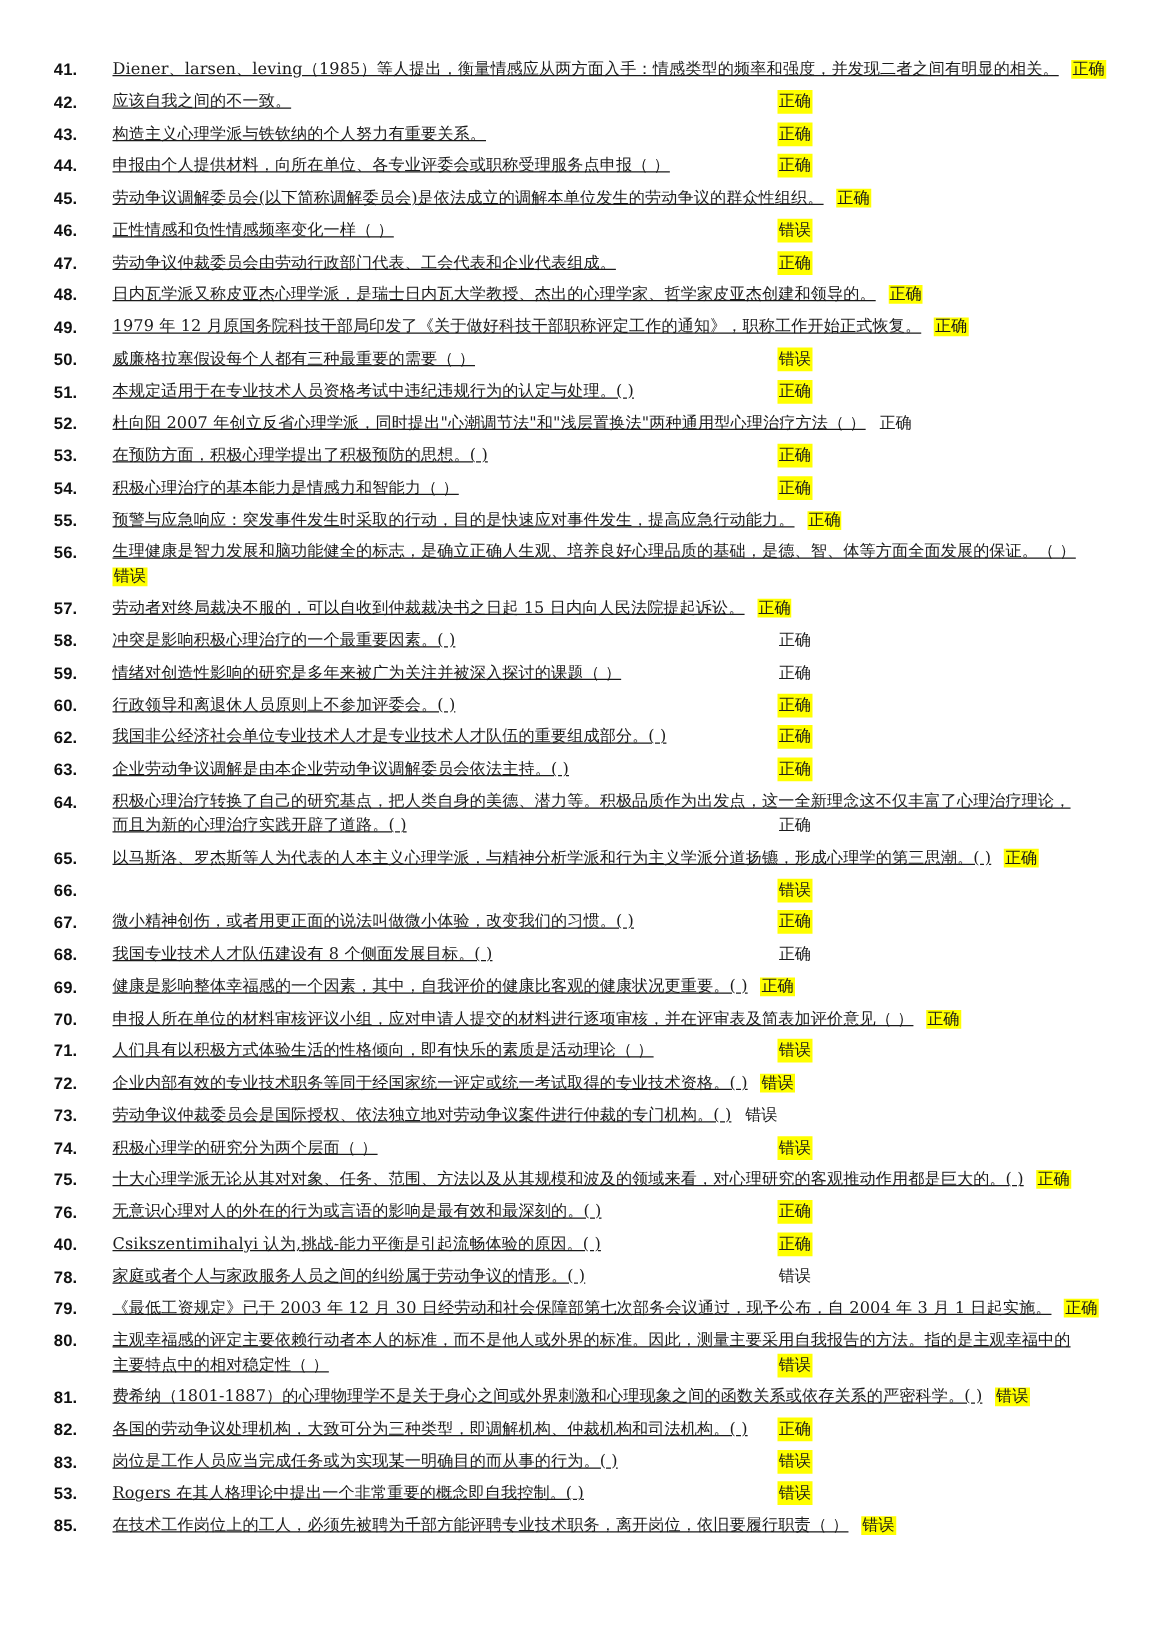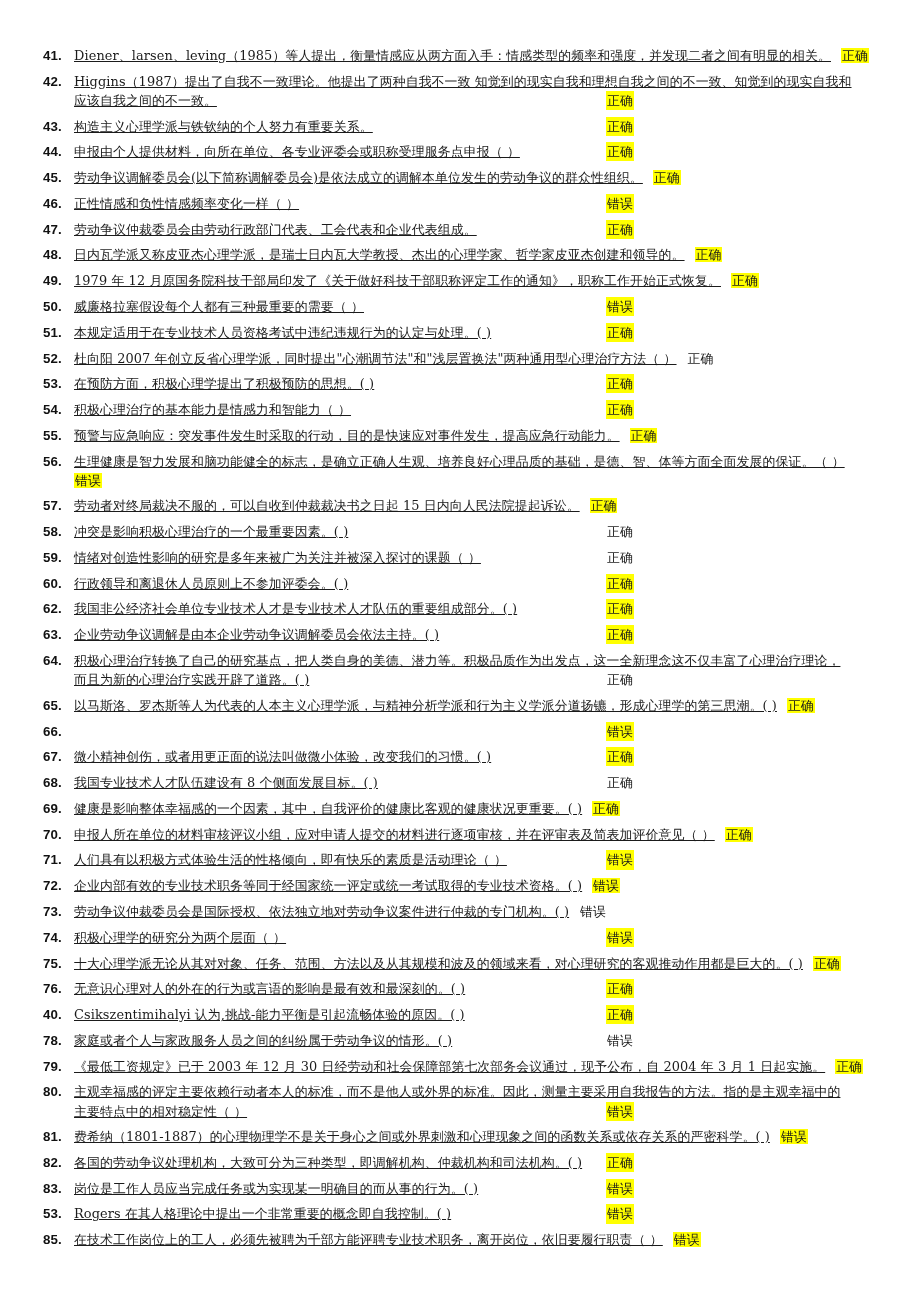--- a/index.html
+++ b/index.html
@@ -25,20 +25,21 @@
     list-style: none;
     margin: 0;
     padding: 0;
   }
   .qrow {
     display: flex;
     align-items: flex-start;
     margin: 0 0 6.1px 0;
     font-size: 13.1px;
     line-height: 1.48;
+    gap: 16px;
   }
   .qnum {
     flex: 0 0 44px;
     text-align: right;
     padding-right: 12px;
     font-family: "Liberation Sans", sans-serif;
     font-size: 13.3px;
     font-weight: 700;
     color: #111;
     letter-spacing: .2px;
@@ -103,21 +104,20 @@
   <ol class="qlist" id="question-list">
       <li class="qrow">
         <div class="qnum">41.</div>
         <div class="qbody">
           <div class="qline"><span class="qtext">Diener、larsen、leving（1985）等人提出，衡量情感应从两方面入手：情感类型的频率和强度，并发现二者之间有明显的相关。</span><span class="hl ans-inline">正确</span></div>
         </div>
       </li>
       <li class="qrow">
         <div class="qnum">42.</div>
         <div class="qbody">
-          <div class="qline"><span class="qtext">Higgins（1987）提出了自我不一致理论。他提出了两种自我不一致 知觉到的现实自我和理想自我之间的不一致、知觉到的现实自我和</span></div>
           <div class="qline"><span class="qtext">应该自我之间的不一致。</span><span class="hl ans-col">正确</span></div>
         </div>
       </li>
       <li class="qrow">
         <div class="qnum">43.</div>
         <div class="qbody">
           <div class="qline"><span class="qtext">构造主义心理学派与铁钦纳的个人努力有重要关系。</span><span class="hl ans-col">正确</span></div>
         </div>
       </li>
       <li class="qrow">

